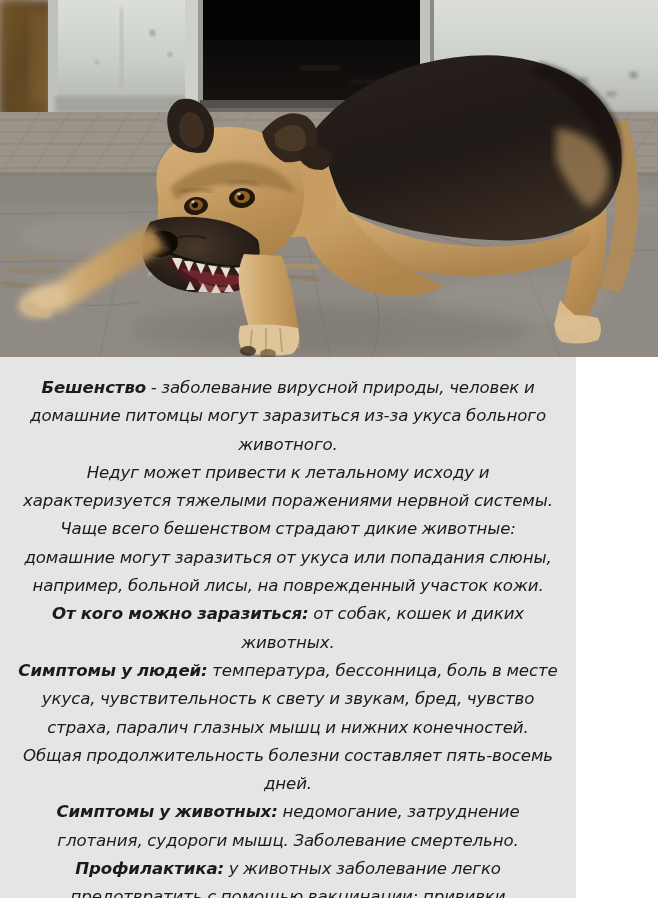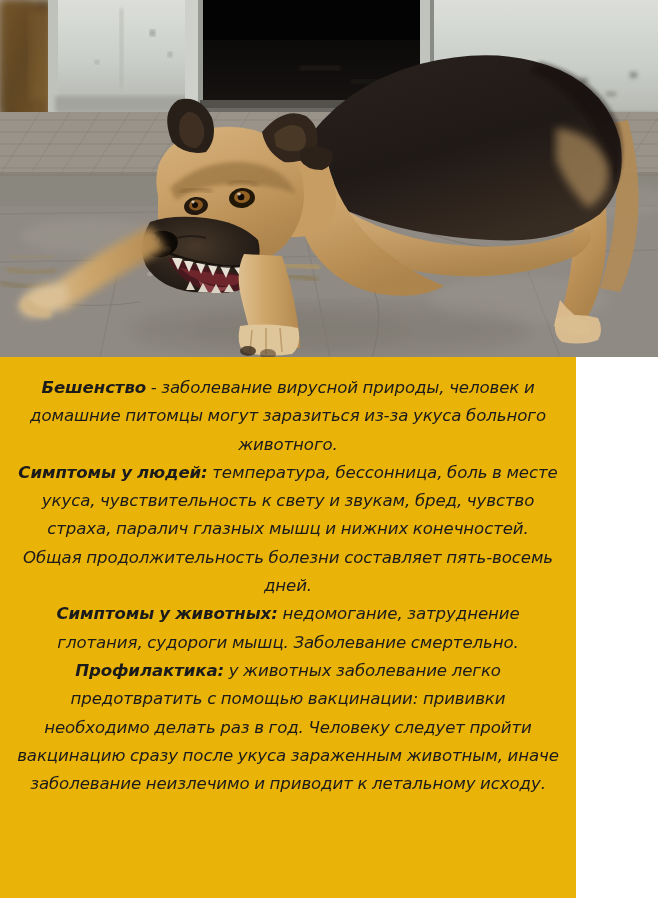--- a/index.html
+++ b/index.html
@@ -11,21 +11,21 @@
     width: 660px;
     height: 898px;
     overflow: hidden;
     font-family: "DejaVu Sans", sans-serif;
   }
 
   #page {
     position: relative;
     width: 576px;
     height: 898px;
-    background: #eab308;
+    background: #e5e5e5;
   }
 
   
   .photo {
     position: relative;
     width: 658px;
     height: 357px;
     overflow: hidden;
     background: #8a8378;
   }
@@ -336,22 +336,25 @@
       <ellipse cx="330" cy="178" rx="330" ry="200" fill="none"></ellipse>
       <rect x="0" y="0" width="658" height="357" fill="#000" opacity="0.035"></rect>
       <rect x="0" y="0" width="658" height="357" filter="url(#grain)" fill="none" opacity="0"></rect>
     </svg>
   </div>
 
   <div class="article">
 
     <p class="para"><span class="lead">Бешенство</span><span> - заболевание вирусной природы, человек и домашние питомцы могут заразиться из-за укуса больного животного.</span></p>
 
-
-
+    <p class="para"><span>Недуг может привести к летальному исходу и характеризуется тяжелыми поражениями нервной системы.</span></p>
+
+    <p class="para"><span>Чаще всего бешенством страдают дикие животные: домашние могут заразиться от укуса или попадания слюны, например, больной лисы, на поврежденный участок кожи.</span></p>
+
+    <p class="para"><span class="lead">От кого можно заразиться:</span><span> от собак, кошек и диких животных.</span></p>
 
     <p class="para"><span class="lead">Симптомы у людей:</span><span> температура, бессонница, боль в месте укуса, чувствительность к свету и звукам, бред, чувство страха, паралич глазных мышц и нижних конечностей. Общая продолжительность болезни составляет пять-восемь дней.</span></p>
 
     <p class="para"><span class="lead">Симптомы у животных:</span><span> недомогание, затруднение глотания, судороги мышц. Заболевание смертельно.</span></p>
 
     <p class="para"><span class="lead">Профилактика:</span><span> у животных заболевание легко предотвратить с помощью вакцинации: прививки необходимо делать раз в год. Человеку следует пройти вакцинацию сразу после укуса зараженным животным, иначе заболевание неизлечимо и приводит к летальному исходу.</span></p>
 
   </div>
 </div>
 

